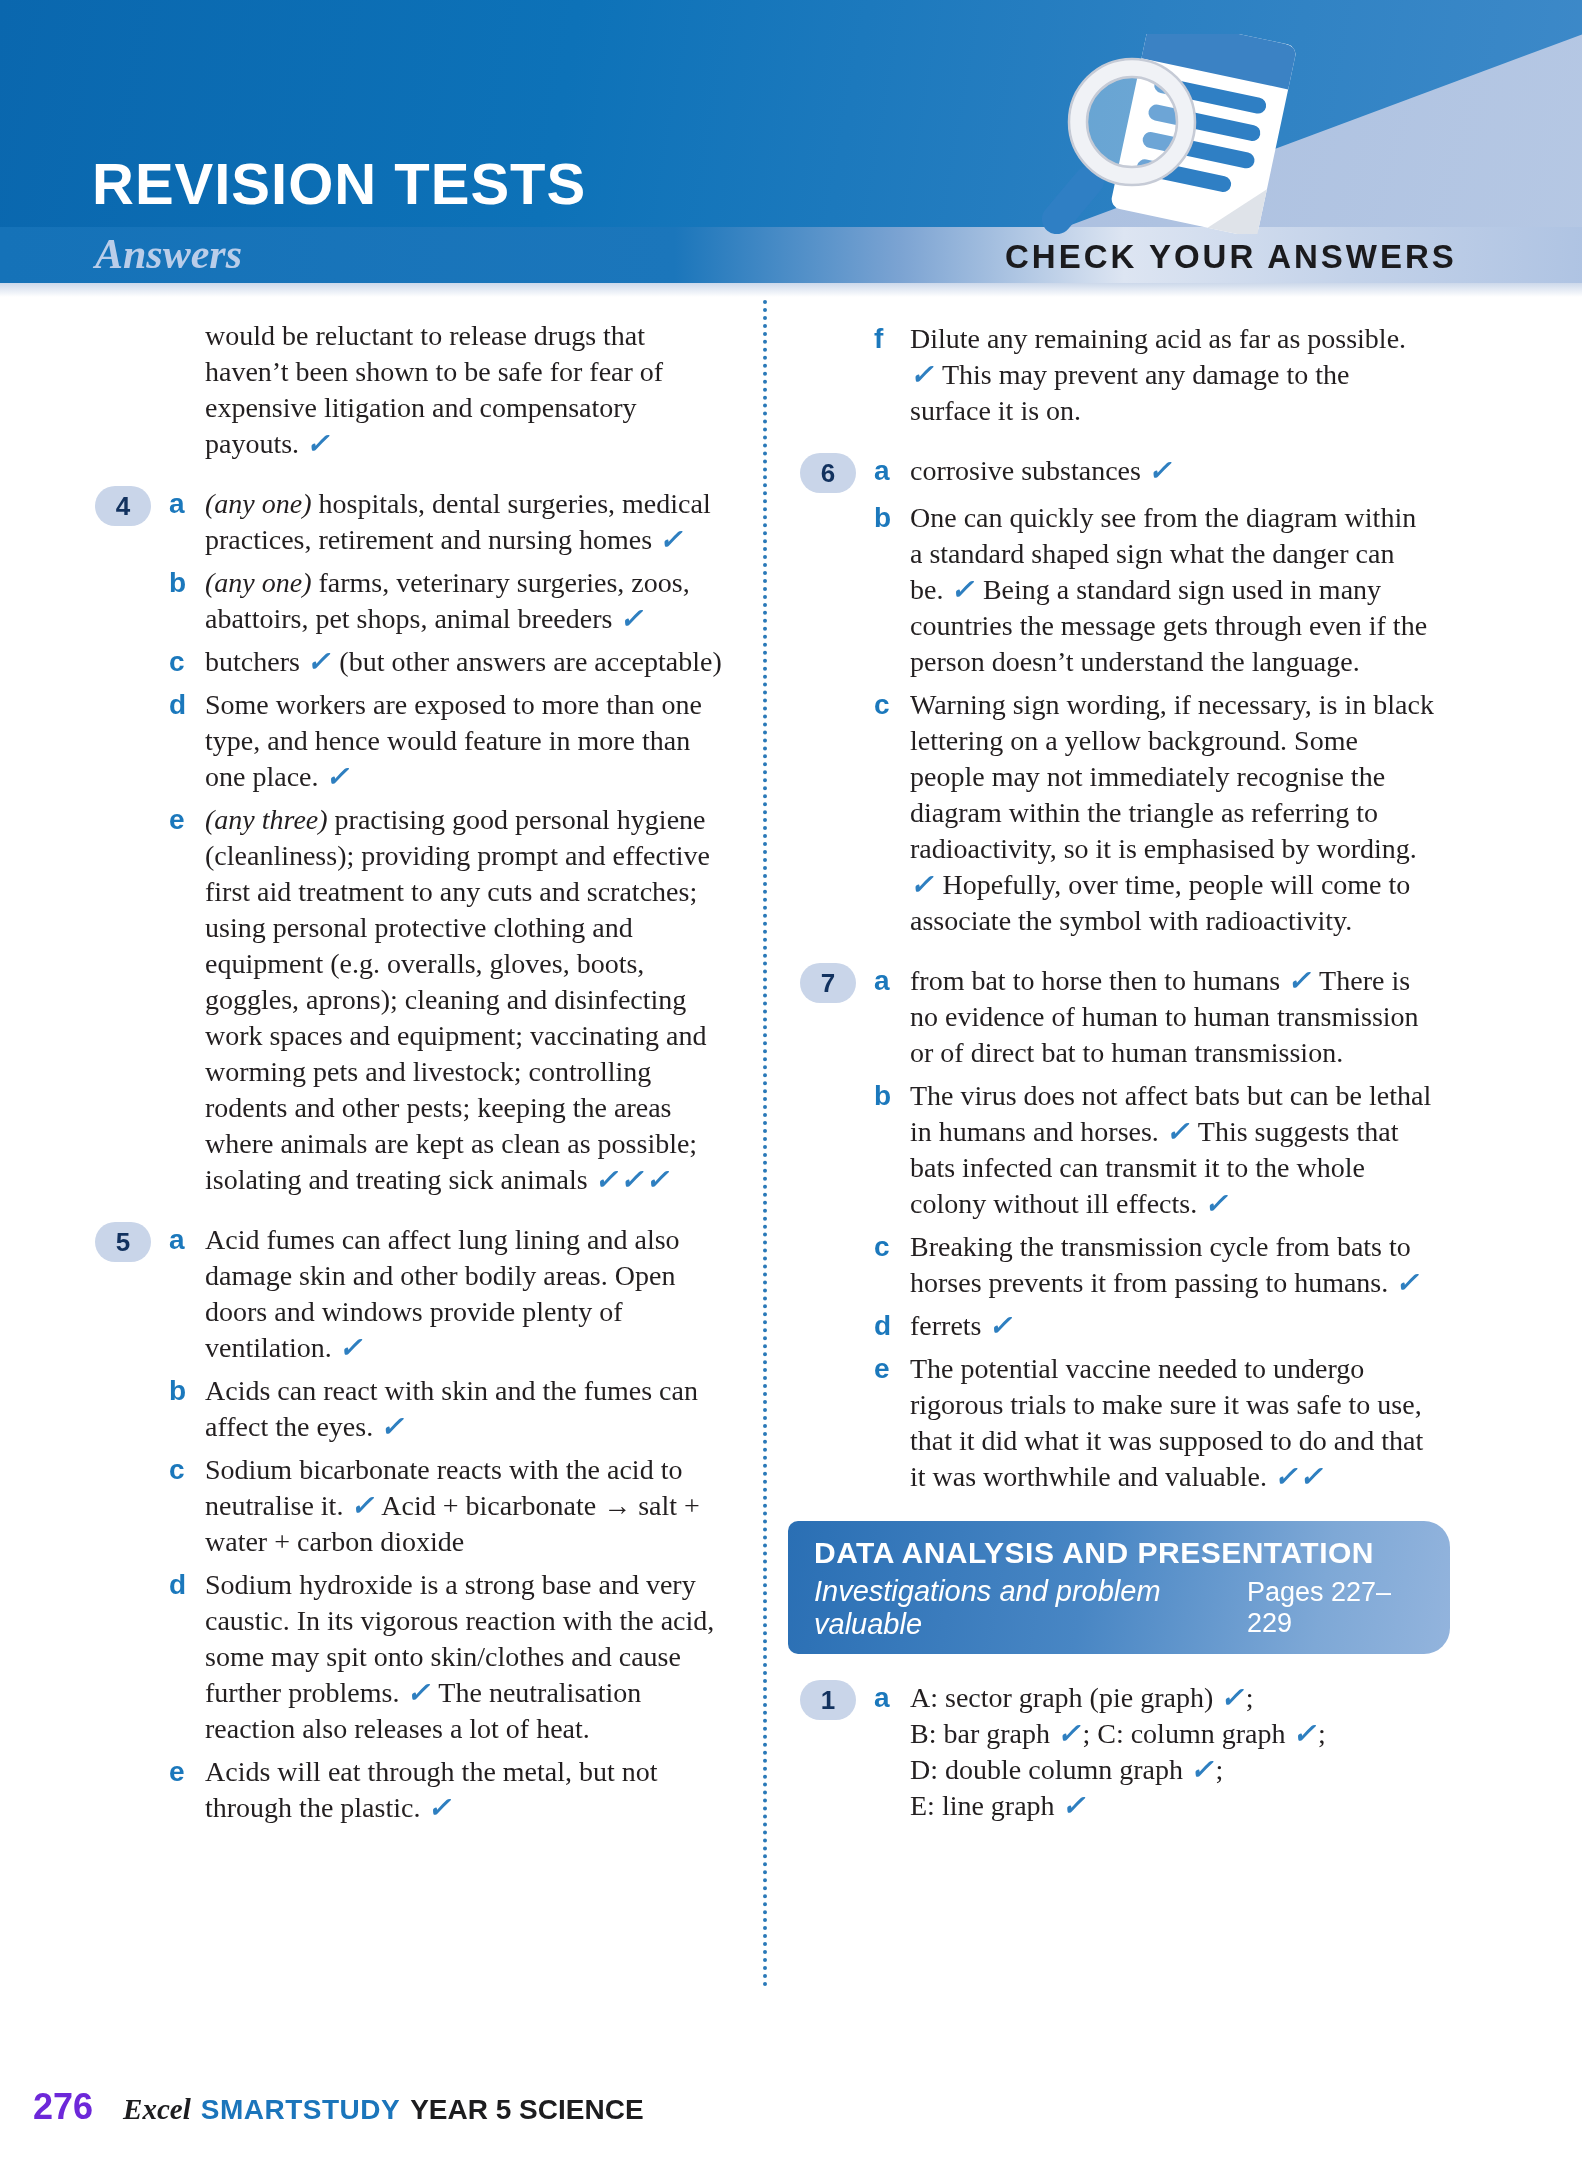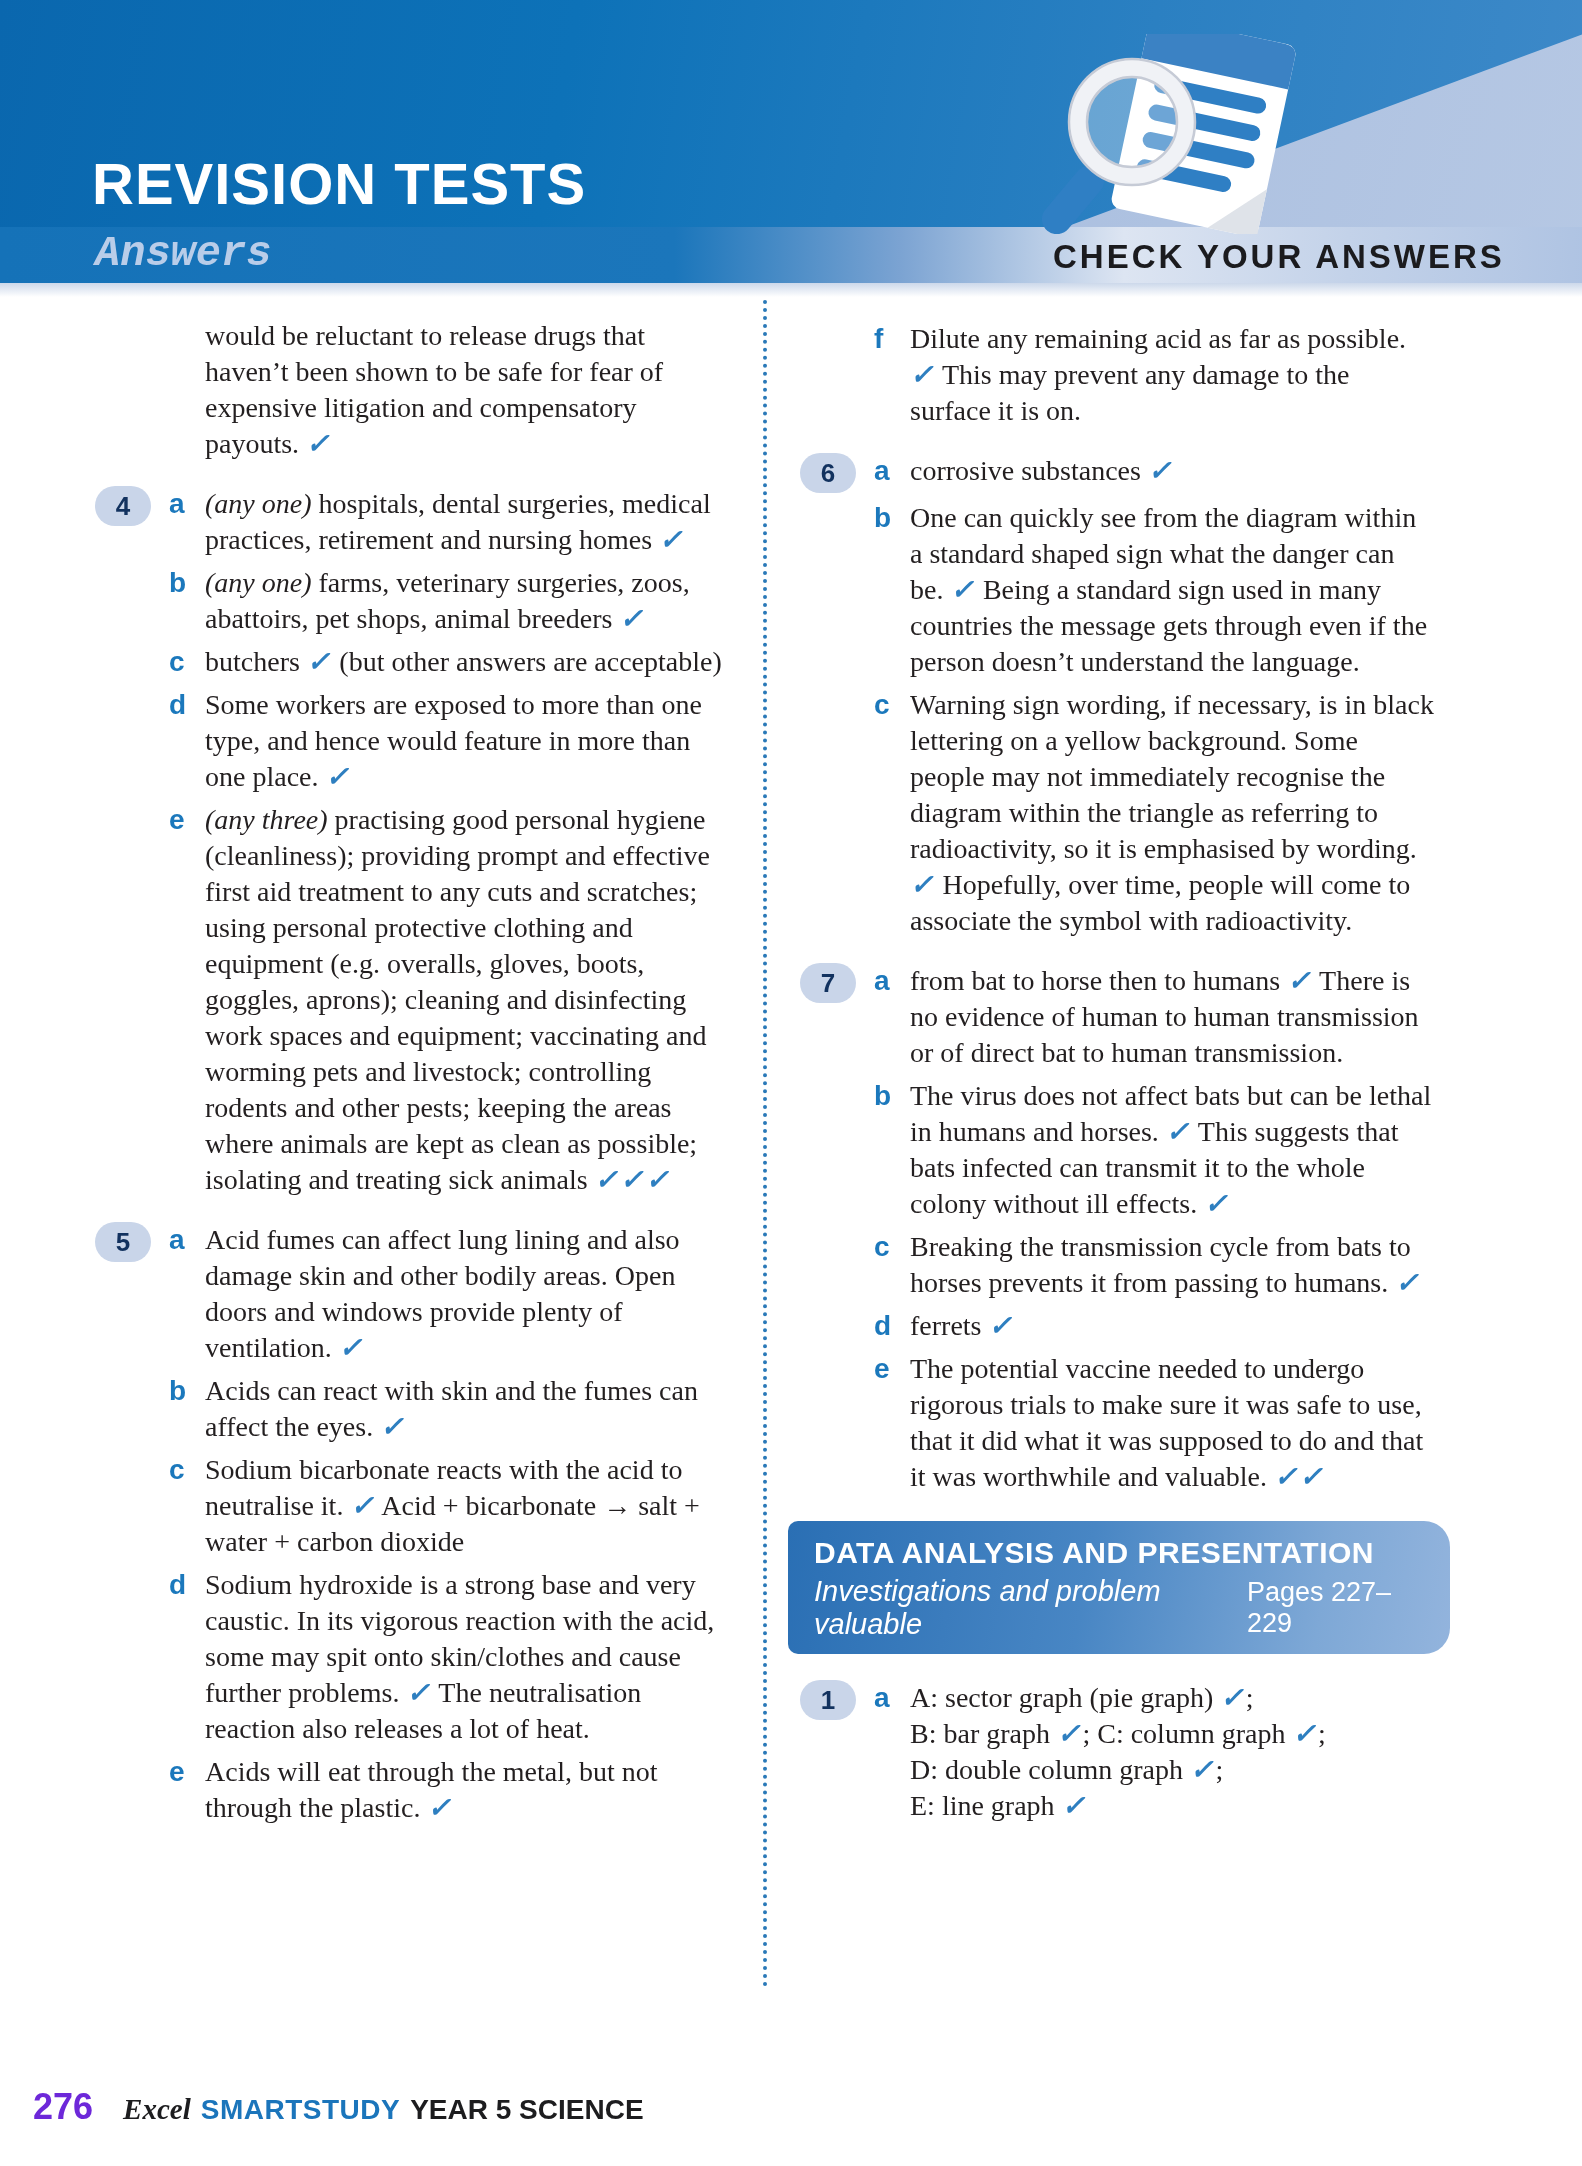--- a/index.html
+++ b/index.html
@@ -14,25 +14,25 @@
       background:linear-gradient(105deg,#84a6d1 0%,#a9bedf 55%,#b6c8e4 100%);
       clip-path:polygon(100% 9%,57% 100%,100% 100%);}
   .strip{position:absolute;left:0;top:227px;width:100%;height:56px;
       background:linear-gradient(to right,#1572b8 0%,#1b76bb 42%,#7ba3d2 56%,#dde5f2 70%,#c3d2e9 84%,#adc2e2 100%);}
   .header-shadow{position:absolute;left:0;top:283px;width:100%;height:14px;
       background:linear-gradient(#ccd8ea,#ffffff);}
   .title{position:absolute;left:92px;top:150px;margin:0;
       font-family:"Liberation Sans",sans-serif;font-weight:bold;font-size:58px;
       letter-spacing:1px;color:#ffffff;}
   .subtitle{position:absolute;left:95px;top:230px;
-      font-family:Liberation Mono, monospace;font-style:italic;font-weight:bold;
+      font-family:Liberation Serif, serif;font-style:italic;font-weight:bold;
       font-size:42px;color:#b9cde9;}
   .banner-text{position:absolute;left:1005px;top:238px;
       font-family:"Liberation Sans",sans-serif;font-weight:bold;font-size:33px;
-      letter-spacing:3px;color:#1b1b1e;margin-left:48px;}
+      letter-spacing:3px;color:#1b1b1e;}
   .icon{position:absolute;left:1040px;top:34px;width:270px;height:200px;}
 
   
   .divider{position:absolute;left:763px;top:300px;height:1688px;width:0;
       border-left:4px dotted #2a79b8;}
   .columns{position:absolute;top:318px;left:0;width:100%;display:flex;align-items:center;}
   .col{box-sizing:border-box;}
   .col-left{width:767px;padding-left:95px;}
   .col-right{width:815px;padding-left:33px;}
 

